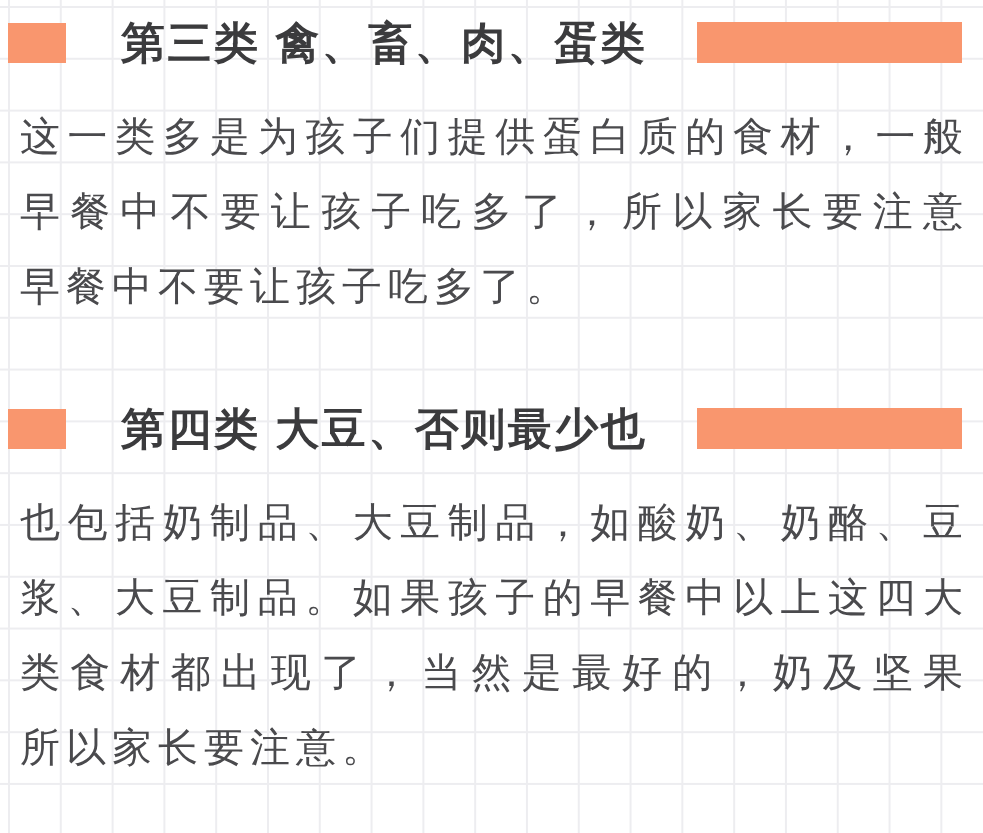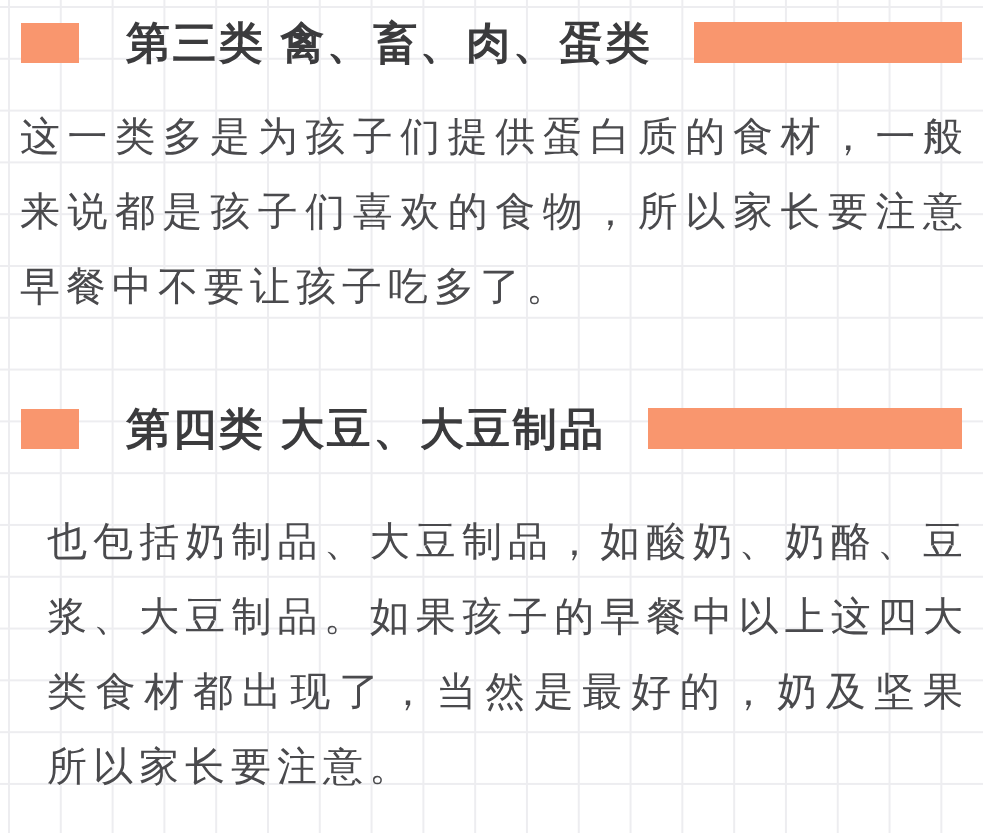--- a/index.html
+++ b/index.html
@@ -18,25 +18,26 @@
     background-image:
       linear-gradient(to right, var(--grid-line) 1.5px, transparent 1.5px),
       linear-gradient(to bottom, var(--grid-line) 1.5px, transparent 1.5px);
     background-size: 51.8px 51.8px;
     background-position: 8px 6px;
     font-family: "Liberation Sans", sans-serif;
   }
 
   .heading-row {
     position: absolute;
-    left: 21px;
+    left: 8px;
     right: 21px;
     height: 41px;
     display: flex;
     align-items: center;
+    gap: 8px;
   }
   .heading-row.h1 { top: 22px; }
   .heading-row.h2 { top: 408px; }
 
   .marker {
     flex: 0 0 auto;
     width: 58px;
     height: 40px;
     background: var(--accent);
   }
@@ -56,21 +57,21 @@
     margin-left: 42px;
     background: var(--accent);
   }
 
   .body-block {
     position: absolute;
     left: 20px;
     right: 20px;
   }
   .body-block.b1 { top: 99px; }
-  .body-block.b2 { top: 504px; margin-left: 27px; }
+  .body-block.b2 { top: 485px; }
 
   .body-line {
     height: 75px;
     line-height: 75px;
     font-size: 40px;
     color: var(--body-color);
     text-align: justify;
     text-align-last: justify;
     text-justify: inter-character;
   }
@@ -86,27 +87,27 @@
 <div class="page">
 
   <div class="heading-row h1">
     <div class="marker"></div>
     <div class="heading-title">第三类 禽、畜、肉、蛋类</div>
     <div class="heading-bar"></div>
   </div>
 
   <div class="body-block b1">
     <div class="body-line">这一类多是为孩子们提供蛋白质的食材，一般</div>
-    <div class="body-line">来说都是孩子们喜欢的食物，所以家长要注意</div>
+    <div class="body-line">早餐中不要让孩子吃多了，所以家长要注意</div>
     <div class="body-line last">早餐中不要让孩子吃多了。</div>
   </div>
 
   <div class="heading-row h2">
     <div class="marker"></div>
-    <div class="heading-title">第四类 大豆、大豆制品</div>
+    <div class="heading-title">第四类 大豆、否则最少也</div>
     <div class="heading-bar"></div>
   </div>
 
   <div class="body-block b2">
     <div class="body-line">也包括奶制品、大豆制品，如酸奶、奶酪、豆</div>
     <div class="body-line">浆、大豆制品。如果孩子的早餐中以上这四大</div>
     <div class="body-line">类食材都出现了，当然是最好的，奶及坚果</div>
     <div class="body-line last">所以家长要注意。</div>
   </div>
 

